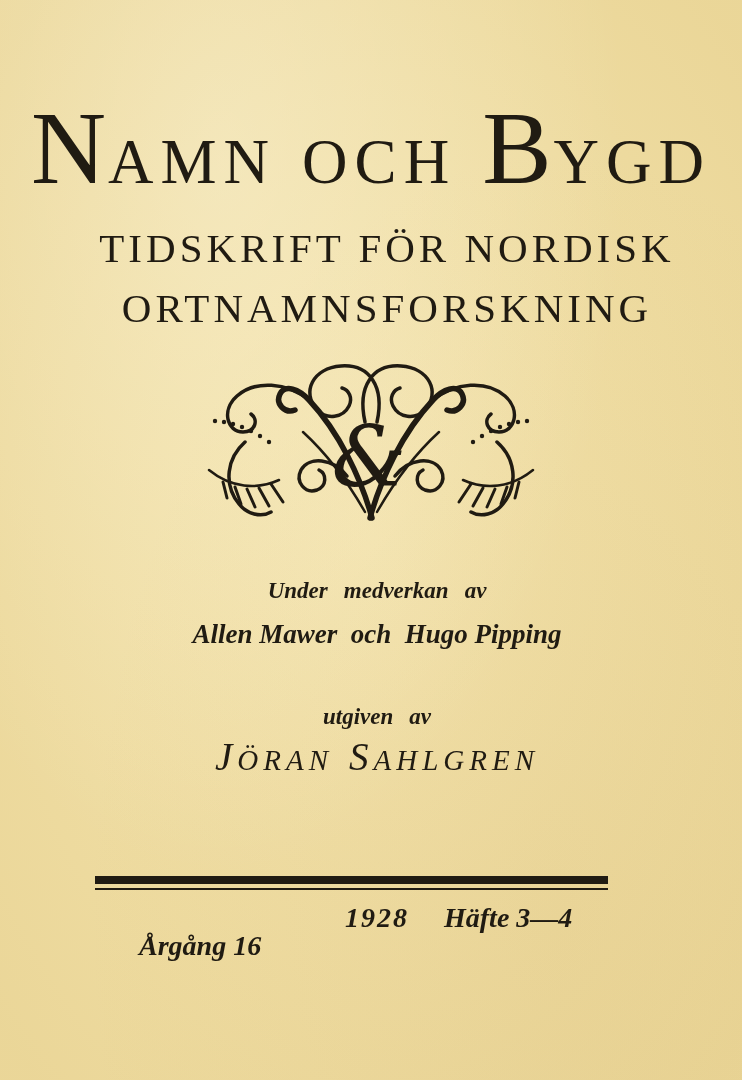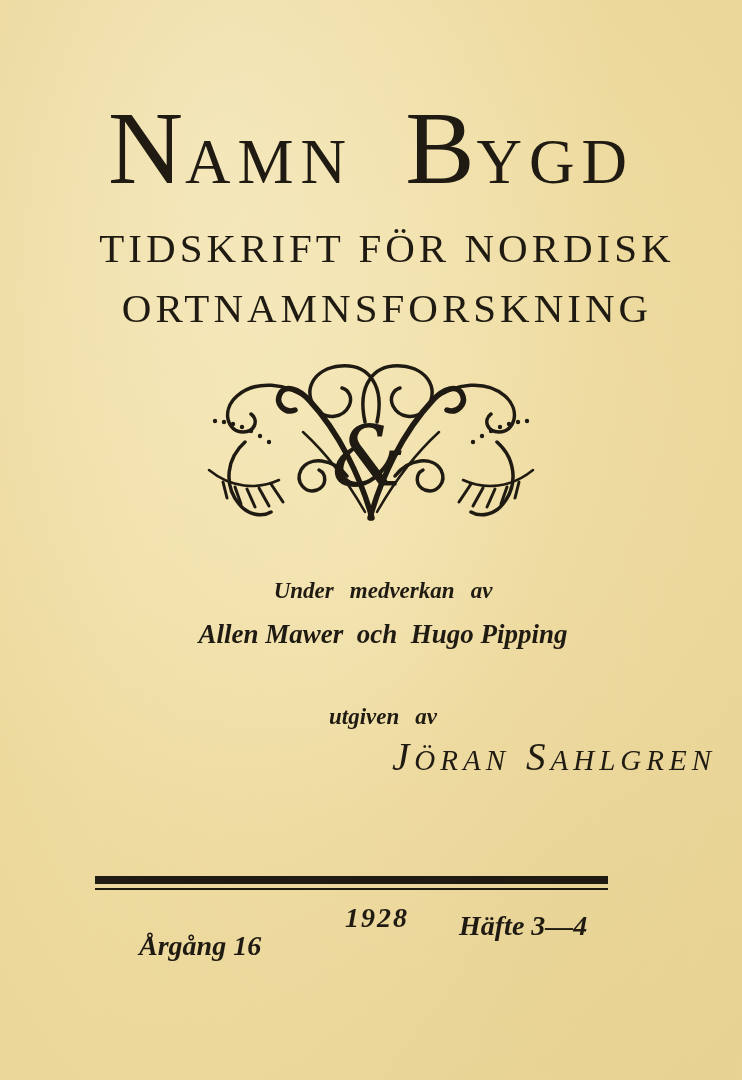--- a/index.html
+++ b/index.html
@@ -17,21 +17,21 @@
     margin:0 auto;
     background:
       radial-gradient(ellipse at 30% 15%, rgba(255,252,235,0.35), rgba(255,252,235,0) 55%),
       radial-gradient(ellipse at 75% 85%, rgba(190,150,70,0.10), rgba(190,150,70,0) 60%),
       radial-gradient(ellipse at 50% 50%, rgba(255,255,255,0.10), rgba(160,120,40,0.10) 95%),
       var(--paper);
     color:var(--ink);
     overflow:hidden;
   }
   .abs{position:absolute;left:0;right:0;text-align:center;margin-left:32px;}
-  .abs-shift{right:26px;padding-left:18px;}
+  .abs-shift{right:38px;padding-left:18px;}
 
   
   .title-row{
     top:96px;
     display:flex;justify-content:center;align-items:baseline;
     white-space:nowrap;
     letter-spacing:2px;
   }
   .cap-lg{font-size:104px;line-height:1;letter-spacing:2px;}
   .cap-sm{font-size:63px;line-height:1;letter-spacing:7px;}
@@ -75,50 +75,50 @@
     font-size:27px;line-height:33px;
   }
   .names div{white-space:pre;}
 
   .editor-name{
     top:737px;
     font-style:italic;
     white-space:nowrap;
     letter-spacing:5px;
     line-height:1;
-    text-align:right;
   }
   .editor-name .cap-big{font-size:39px;}
   .editor-name .cap-small{font-size:29px;}
   .editor-name .name-gap{display:inline-block;width:16px;}
 
   
   .rules{position:absolute;top:876px;left:95px;width:513px;}
   .rule-thick{height:8px;background:var(--ink);}
   .rule-thin{height:2px;background:var(--ink);margin-top:4px;}
 
   .footer-row{
     position:absolute;top:901px;left:95px;width:513px;height:40px;
     font-style:italic;font-weight:bold;font-size:28px;line-height:34px;
     white-space:nowrap;
   }
   .footer-row span{position:absolute;top:0;}
   .footer-volume{left:44px;margin-top:28px;}
   .footer-year{left:228px;letter-spacing:2px;margin-left:22px;}
-  .footer-issue{left:364px;margin-top:8px;}
+  .footer-issue{left:349px;}
 </style>
 </head>
 <body>
 
 <div class="page">
 
   <h1 class="abs title-row" style="margin:0;font-weight:normal;">
     <span class="cap-lg">N</span>
       <span class="cap-sm">AMN</span>
       <span class="word-gap"></span>
+      <span class="cap-sm">OCH</span>
       <span class="word-gap"></span>
       <span class="cap-lg">B</span>
       <span class="cap-sm">YGD</span>
   </h1>
 
   <div class="abs subtitle subtitle-1">TIDSKRIFT FÖR NORDISK</div>
   <div class="abs subtitle subtitle-2">ORTNAMNSFORSKNING</div>
 
   <div class="monogram-wrap">
     <svg viewBox="0 0 380 172" role="img" aria-label="Calligraphic N &amp; B monogram with flourishes">

